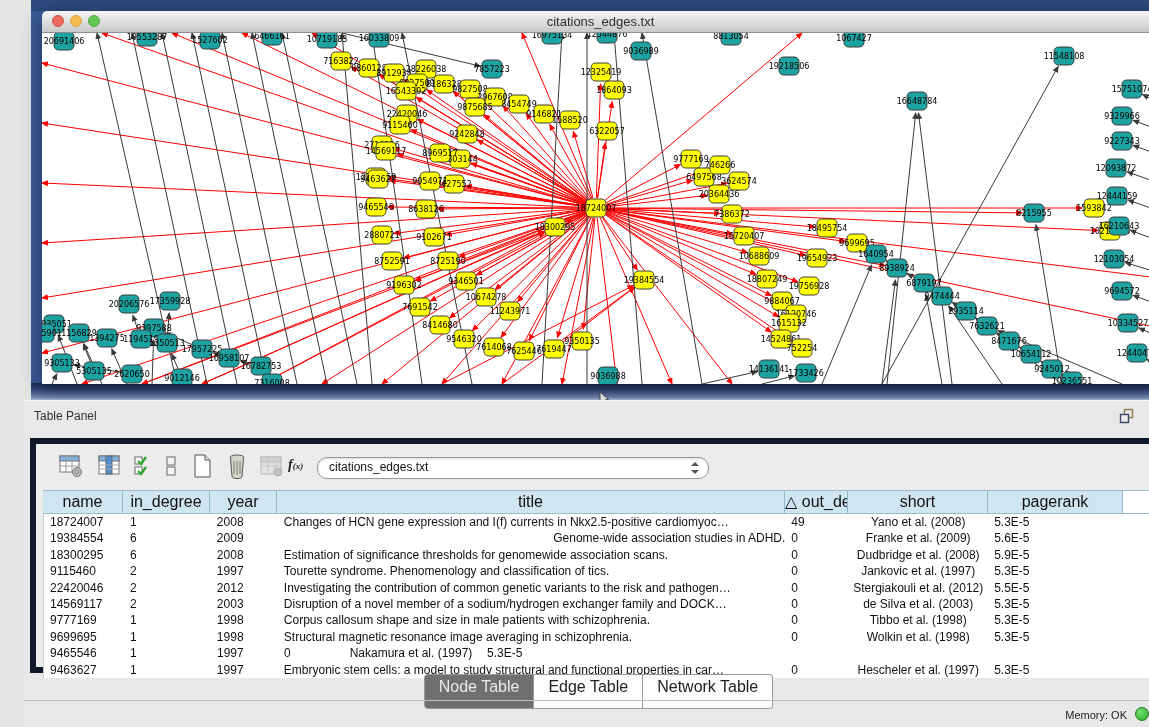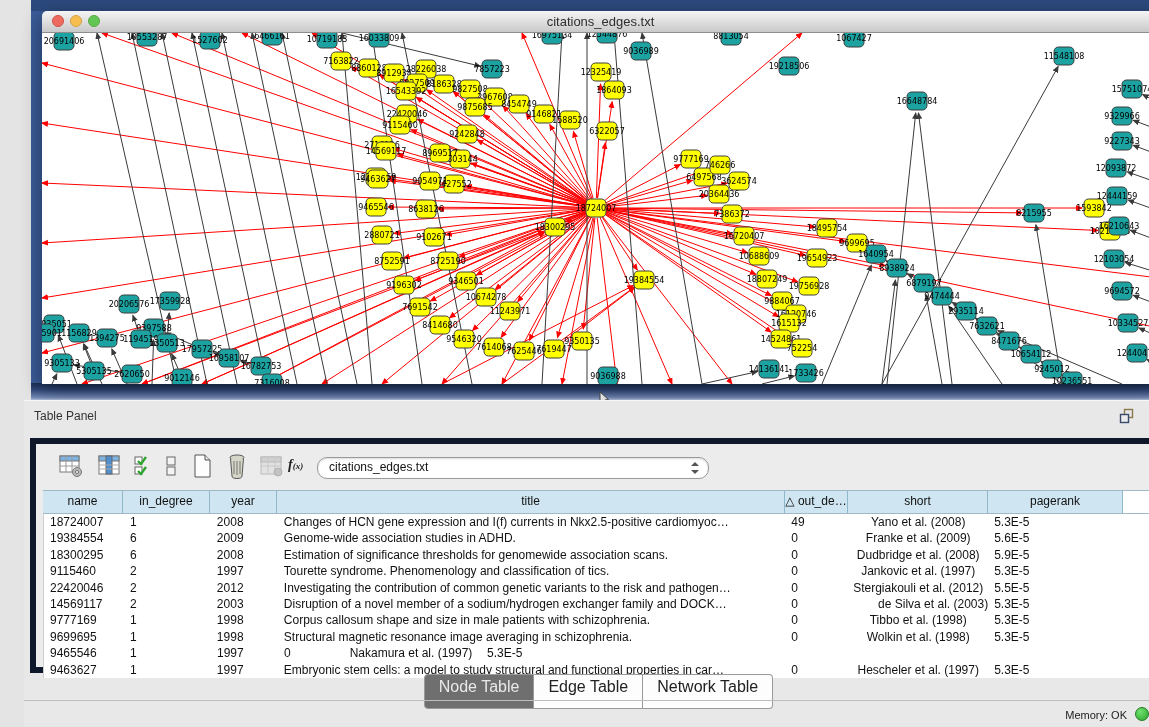--- a/index.html
+++ b/index.html
@@ -35,21 +35,21 @@
   .tb-icon{position:absolute;top:9px;width:26px;height:26px;}
   .combo{position:absolute;left:281px;top:13px;width:390px;height:20px;background:#fff;
     border:1px solid #9a9a9a;border-radius:10px;box-shadow:inset 0 1px 2px rgba(0,0,0,.15);}
   .combo-text{position:absolute;left:11px;top:2px;font-size:12px;color:#111;}
   .combo-step{position:absolute;right:9px;top:1px;width:9px;height:18px;}
   .combo-step:before{content:"";position:absolute;left:1px;top:3px;border-left:4px solid transparent;border-right:4px solid transparent;border-bottom:4px solid #555;}
   .combo-step:after{content:"";position:absolute;left:1px;bottom:3px;border-left:4px solid transparent;border-right:4px solid transparent;border-top:4px solid #555;}
 
   .tbl{position:absolute;left:7px;top:46px;width:1108px;}
   .tbl-head{display:flex;height:22px;border-top:1px solid #9fb9c6;border-bottom:1px solid #9fb9c6;}
-  .th{box-sizing:border-box;background:#cfe6f2;border-right:1px solid #8fb8cc;font-size:12px;color:#111;
+  .th{box-sizing:border-box;background:#cfe6f2;border-right:1px solid #8fb8cc;font-size:16px;color:#111;
       text-align:center;line-height:21px;overflow:hidden;white-space:nowrap;}
   .th.filler{background:#fff;border-right:none;}
   .tbl-body{background:#fff;border-left:1px solid #cfcfcf;}
   .tr{display:flex;height:16.4px;background:#fff;}
   .td{box-sizing:border-box;font-size:12px;color:#111;line-height:16.4px;padding-left:6px;
       overflow:hidden;white-space:nowrap;}
   .td.center{text-align:center;padding-left:0;}
   .vscroll{position:absolute;left:1115px;top:46px;width:16px;height:187px;background:#f4f4f4;border:1px solid #c2c2c2;box-sizing:border-box;}
   .vthumb{position:absolute;left:2px;top:28px;width:10px;height:17px;background:linear-gradient(#cfcfcf,#a8a8a8);border:1px solid #8f8f8f;border-radius:6px;}
 
@@ -587,21 +587,21 @@
               <div class="td" style="width: 508px;">Changes of HCN gene expression and I(f) currents in Nkx2.5-positive cardiomyoc…</div>
               <div class="td" style="width: 63px;">49</div>
               <div class="td center" style="width: 140px;">Yano et al. (2008)</div>
               <div class="td" style="width: 135px;">5.3E-5</div>
               <div class="td" style="width: 28px;"></div>
             </div>
             <div class="tr">
               <div class="td" style="width: 80px;">19384554</div>
               <div class="td" style="width: 87px;">6</div>
               <div class="td" style="width: 67px;">2009</div>
-              <div class="td" style="width: 508px;">Genome-wide association studies in ADHD.</div>
+              <div class="td" style="width: 508px; text-align: right;">Genome-wide association studies in ADHD.</div>
               <div class="td" style="width: 63px;">0</div>
               <div class="td center" style="width: 140px;">Franke et al. (2009)</div>
               <div class="td" style="width: 135px;">5.6E-5</div>
               <div class="td" style="width: 28px;"></div>
             </div>
             <div class="tr">
               <div class="td" style="width: 80px;">18300295</div>
               <div class="td" style="width: 87px;">6</div>
               <div class="td" style="width: 67px;">2008</div>
               <div class="td" style="width: 508px;">Estimation of significance thresholds for genomewide association scans.</div>
@@ -629,21 +629,21 @@
               <div class="td center" style="width: 140px;">Stergiakouli et al. (2012)</div>
               <div class="td" style="width: 135px;">5.5E-5</div>
               <div class="td" style="width: 28px;"></div>
             </div>
             <div class="tr">
               <div class="td" style="width: 80px;">14569117</div>
               <div class="td" style="width: 87px;">2</div>
               <div class="td" style="width: 67px;">2003</div>
               <div class="td" style="width: 508px;">Disruption of a novel member of a sodium/hydrogen exchanger family and DOCK…</div>
               <div class="td" style="width: 63px;">0</div>
-              <div class="td center" style="width: 140px; text-align: right;">de Silva et al. (2003)</div>
+              <div class="td center" style="width: 140px;">de Silva et al. (2003)</div>
               <div class="td" style="width: 135px;">5.3E-5</div>
               <div class="td" style="width: 28px;"></div>
             </div>
             <div class="tr">
               <div class="td" style="width: 80px;">9777169</div>
               <div class="td" style="width: 87px;">1</div>
               <div class="td" style="width: 67px;">1998</div>
               <div class="td" style="width: 508px;">Corpus callosum shape and size in male patients with schizophrenia.</div>
               <div class="td" style="width: 63px;">0</div>
               <div class="td center" style="width: 140px;">Tibbo et al. (1998)</div>

